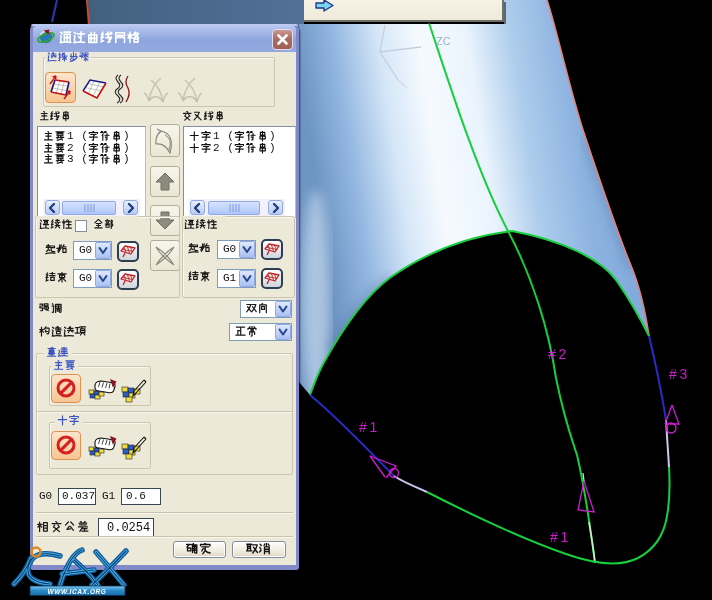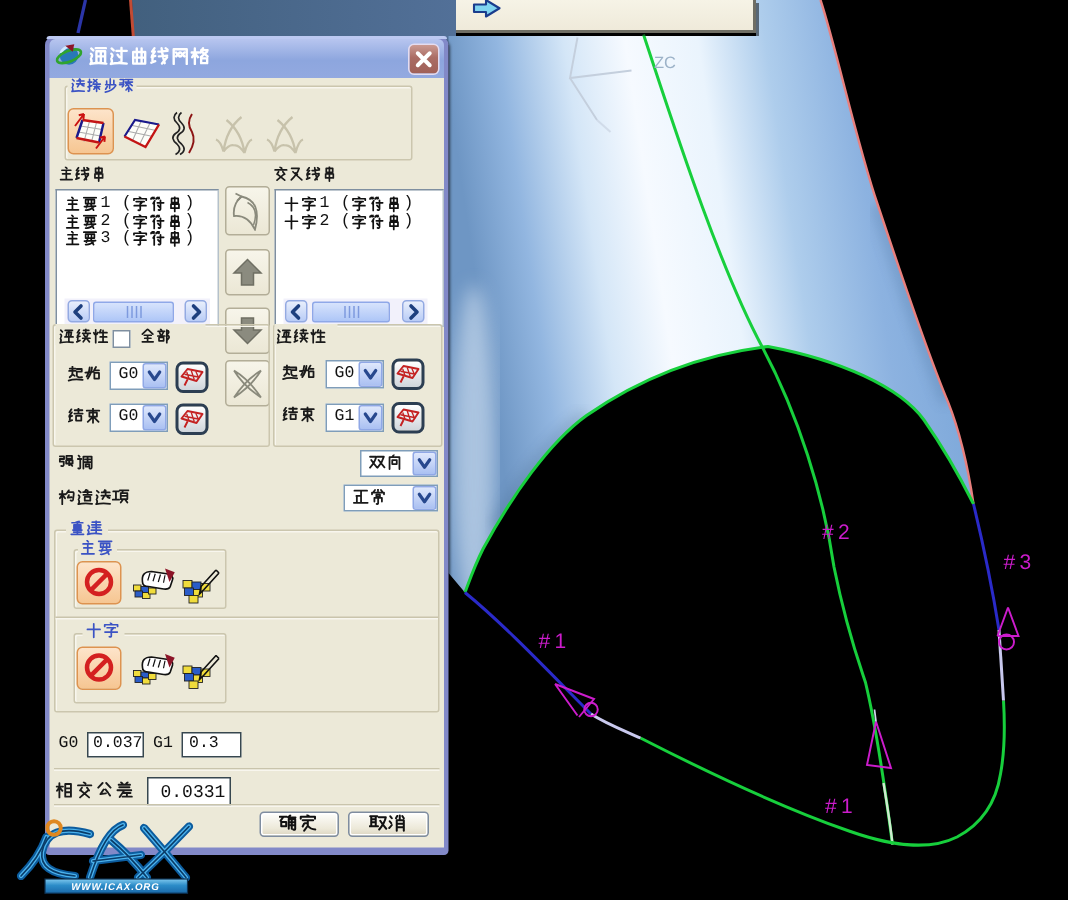--- a/index.html
+++ b/index.html
@@ -375,27 +375,27 @@
 <rect x="9" y="14" width="6" height="5" fill="#f0dc3c" stroke="#222" stroke-width="0.6"></rect>
 <rect x="14" y="10" width="6" height="5" fill="#f0dc3c" stroke="#222" stroke-width="0.6"></rect>
 <rect x="6" y="18" width="6" height="5" fill="#f0dc3c" stroke="#222" stroke-width="0.6"></rect>
 <path d="M14 12 L24 1 M16 14 L26 3 M24 1 L26 3 M14 12 L13 17 L16 14" fill="none" stroke="#111" stroke-width="1.1"></path>
 </svg>
 <div class="abs" style="left:39px;top:490px;font:11px 'Liberation Mono',monospace;color:#111">G0</div>
 <div class="abs" style="left:58px;top:488px;width:38px;height:17px;background:#fff;border:1.5px solid #37474f;box-sizing:border-box"></div>
 <div class="abs" style="left:62px;top:490px;font:11px 'Liberation Mono',monospace;color:#111">0.037</div>
 <div class="abs" style="left:102px;top:490px;font:11px 'Liberation Mono',monospace;color:#111">G1</div>
 <div class="abs" style="left:121px;top:488px;width:40px;height:17px;background:#fff;border:1.5px solid #37474f;box-sizing:border-box"></div>
-<div class="abs" style="left:126px;top:490px;font:11px 'Liberation Mono',monospace;color:#111">0.3</div>
+<div class="abs" style="left:126px;top:490px;font:11px 'Liberation Mono',monospace;color:#111">0.6</div>
 <div class="abs" style="left:36px;top:512px;width:257px;height:2px;border-top:1px solid #c9c4ac;border-bottom:1px solid #f8f6ee;box-sizing:border-box"></div>
 <svg style="position:absolute;left:37px;top:521px" width="53" height="14" viewBox="0 0 53 14">
     <path d="M 2.6 1.2 L 2.6 10.6 M 0.7 3.4 L 5.0 3.4 M 2.4 4.1 L 1.0 6.2 M 2.9 4.1 L 4.6 6.2 M 6.5 1.7 L 10.3 1.7 M 6.5 1.7 L 6.5 10.1 M 10.3 1.7 L 10.3 10.1 M 6.5 4.6 L 10.3 4.6 M 6.5 7.2 L 10.3 7.2 M 6.5 10.1 L 10.3 10.1 M 18.8 0.5 L 20.0 1.4 M 15.0 2.6 L 23.9 2.6 M 17.6 4.1 L 16.4 6.0 M 21.0 4.1 L 22.4 6.0 M 21.5 6.2 L 16.4 10.6 M 17.1 6.2 L 22.4 10.6 M 31.4 1.0 L 28.5 4.1 M 33.8 1.0 L 36.7 4.1 M 32.1 5.3 L 30.0 8.4 M 30.0 8.4 L 33.6 7.9 M 33.3 5.3 L 35.0 7.4 M 35.5 8.2 L 36.4 9.4 M 43.7 0.5 L 44.7 1.4 M 48.1 0.5 L 47.1 1.4 M 42.1 2.2 L 49.7 2.2 M 42.5 3.8 L 49.3 3.8 M 41.3 5.8 L 50.5 5.8 M 45.9 5.8 L 42.8 10.3 M 44.9 7.7 L 50.0 7.7 M 47.6 7.7 L 47.6 10.1 M 44.7 10.1 L 50.9 10.1" fill="none" stroke="#1a1a1a" stroke-width="1.25" stroke-linecap="round" stroke-linejoin="round"></path>
   </svg>
 <div class="abs" style="left:98px;top:518px;width:56px;height:19px;background:#fff;border:1.5px solid #37474f;box-sizing:border-box"></div>
-<div class="abs" style="left:107px;top:521px;font:12px 'Liberation Mono',monospace;color:#111">0.0331</div>
+<div class="abs" style="left:107px;top:521px;font:12px 'Liberation Mono',monospace;color:#111">0.0254</div>
 <div class="abs" style="left:36px;top:536px;width:257px;height:2px;border-top:1px solid #c9c4ac;border-bottom:1px solid #f8f6ee;box-sizing:border-box"></div>
 <div class="abs" style="left:173px;top:541px;width:53px;height:17px;background:linear-gradient(#fefefc,#ece8d8 70%,#dcd6c2);border:1px solid #7f8da0;border-radius:3px;box-sizing:border-box;box-shadow:inset 0 0 0 1px #fff"></div>
 <svg style="position:absolute;left:186px;top:543px" width="27" height="14" viewBox="0 0 27 14">
     <path d="M 0.5 1.5 L 5.2 1.5 M 3.0 1.5 L 1.0 4.2 M 1.5 5.0 L 4.8 5.0 M 1.5 5.0 L 1.5 7.8 M 4.8 5.0 L 4.8 7.8 M 1.5 7.8 L 4.8 7.8 M 7.5 0.5 L 6.2 2.0 M 6.2 2.0 L 11.0 2.0 M 6.5 3.2 L 6.5 9.5 M 6.5 3.2 L 10.8 3.2 M 10.8 3.2 L 10.8 9.5 Q 10.8 10.5 9.5 10.0 M 6.5 5.2 L 10.8 5.2 M 6.5 7.2 L 10.8 7.2 M 8.5 3.2 L 8.5 9.5 M 18.8 0.2 L 19.8 1.0 M 14.5 1.5 L 14.5 2.8 M 14.5 1.5 L 24.0 1.5 M 24.0 1.5 L 24.0 2.8 M 15.8 3.8 L 22.8 3.8 M 19.2 4.0 L 19.2 7.5 M 17.2 5.8 L 19.2 5.8 M 16.8 6.0 L 15.8 8.0 M 19.2 7.5 L 16.8 10.8 M 19.2 7.5 Q 21.0 9.8 24.2 10.0" fill="none" stroke="#111" stroke-width="1.35" stroke-linecap="round" stroke-linejoin="round"></path>
   </svg>
 <div class="abs" style="left:232px;top:541px;width:54px;height:17px;background:linear-gradient(#fefefc,#ece8d8 70%,#dcd6c2);border:1px solid #7f8da0;border-radius:3px;box-sizing:border-box;box-shadow:inset 0 0 0 1px #fff"></div>
 <svg style="position:absolute;left:246px;top:543px" width="27" height="14" viewBox="0 0 27 14">
     <path d="M 0.8 1.2 L 5.5 1.2 M 1.5 1.2 L 1.5 7.8 M 4.5 1.2 L 4.5 7.8 M 1.5 3.2 L 4.5 3.2 M 1.5 5.2 L 4.5 5.2 M 0.5 7.8 L 6.0 7.8 M 6.5 1.8 L 11.2 1.8 Q 10.5 5.5 6.8 10.0 M 7.5 4.2 Q 9.2 7.0 11.5 9.5 M 14.2 1.2 L 15.2 2.5 M 13.8 4.5 L 14.8 5.8 M 13.5 9.0 Q 14.5 8.0 15.2 7.0 M 20.5 0.5 L 20.5 2.8 M 18.8 1.0 L 18.0 2.5 M 22.2 1.0 L 23.2 2.5 M 18.5 3.8 L 18.5 10.8 M 18.5 3.8 L 23.2 3.8 M 23.2 3.8 L 23.2 10.8 M 18.5 6.2 L 23.2 6.2 M 18.5 8.5 L 23.2 8.5" fill="none" stroke="#111" stroke-width="1.35" stroke-linecap="round" stroke-linejoin="round"></path>
   </svg>
 <svg class="abs" style="left:0px;top:544px" width="260" height="56" viewBox="0 0 260 56">

